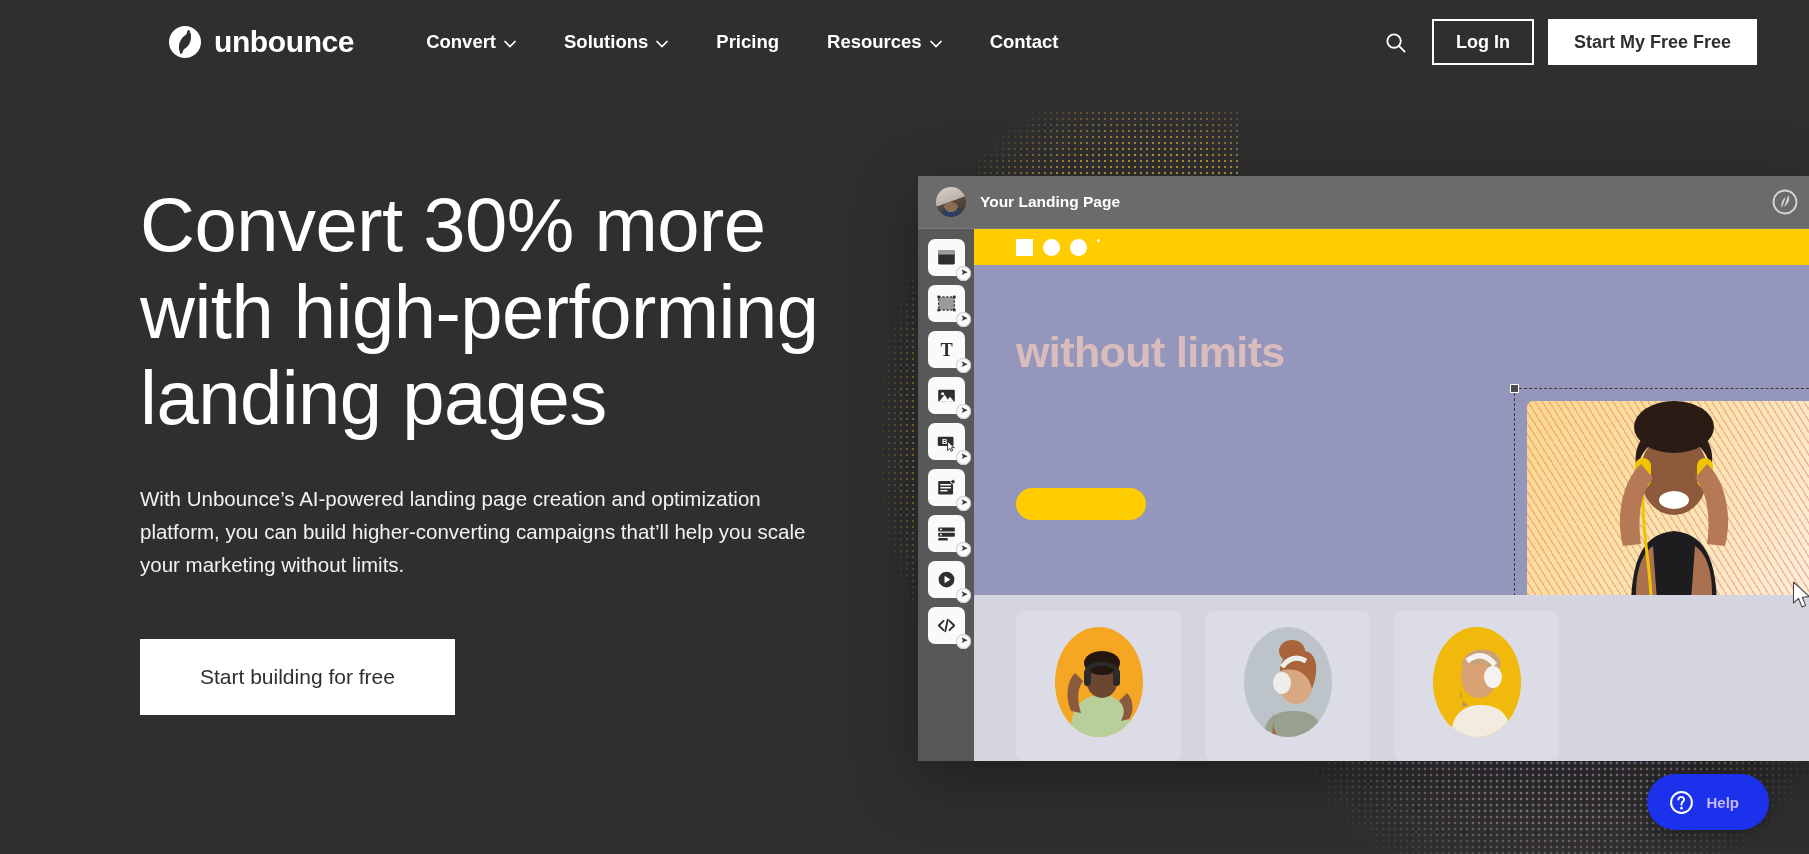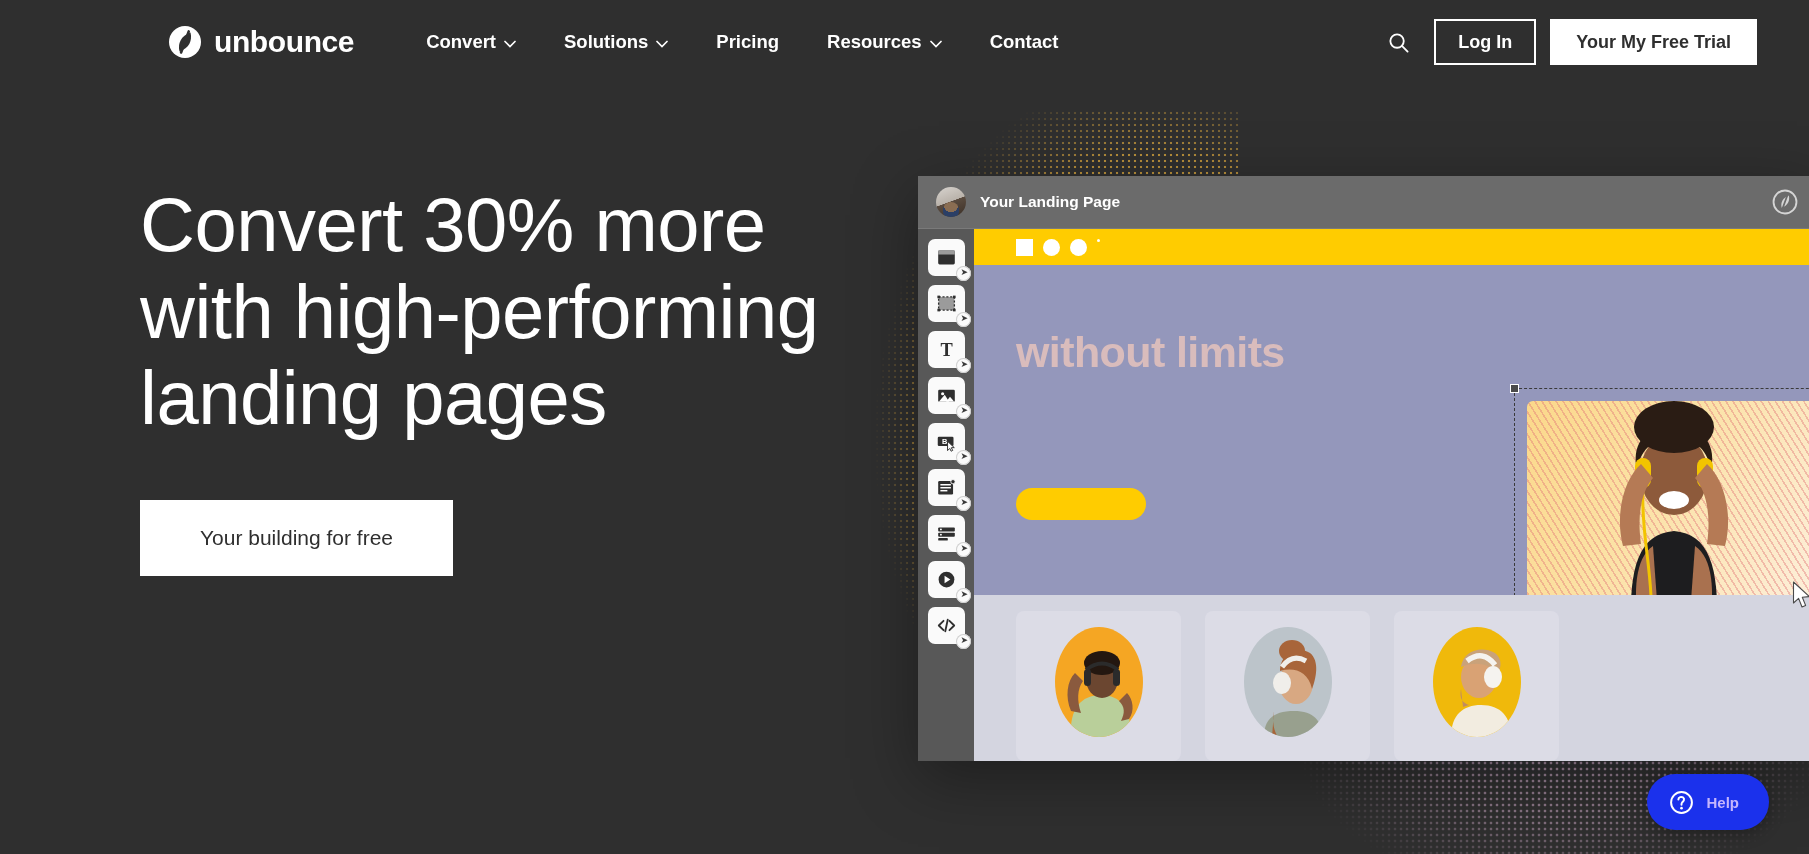--- a/index.html
+++ b/index.html
@@ -282,27 +282,28 @@
   </nav>
 
   <div class="header-right">
     <div class="search-btn">
       <svg viewBox="0 0 24 24" width="23" height="23">
         <circle cx="10.5" cy="10.5" r="7" stroke="#fff" stroke-width="1.9" fill="none"></circle>
         <line x1="15.6" y1="15.6" x2="21.5" y2="21.5" stroke="#fff" stroke-width="1.9" stroke-linecap="round"></line>
       </svg>
     </div>
     <button class="btn-login">Log In</button>
-    <button class="btn-trial">Your My Free Trial</button>
+    <button class="btn-trial">Start My Free Free</button>
   </div>
 </header>
 
 <section class="hero-left">
   <h1 class="headline">Convert 30% more with high-performing landing pages</h1>
-  <button class="cta">Your building for free</button>
+  <p class="subcopy">With Unbounce’s AI-powered landing page creation and optimization platform, you can build higher-converting campaigns that’ll help you scale your marketing without limits.</p>
+  <button class="cta">Start building for free</button>
 </section>
 
 <section class="mockup">
 
   <div class="mock-topbar">
     <div class="mock-avatar"></div>
     <div class="mock-title">Your Landing Page</div>
     <svg class="mock-logo" viewBox="0 0 34 34">
       <circle cx="17" cy="17" r="15" stroke="#e8e8e8" stroke-width="2.4" fill="none"></circle>
       <path d="M22 8.5 C14 11.5 11 17.5 12.6 24.6 C20.6 21.6 23.6 15.6 22 8.5 Z" fill="#e8e8e8"></path>

